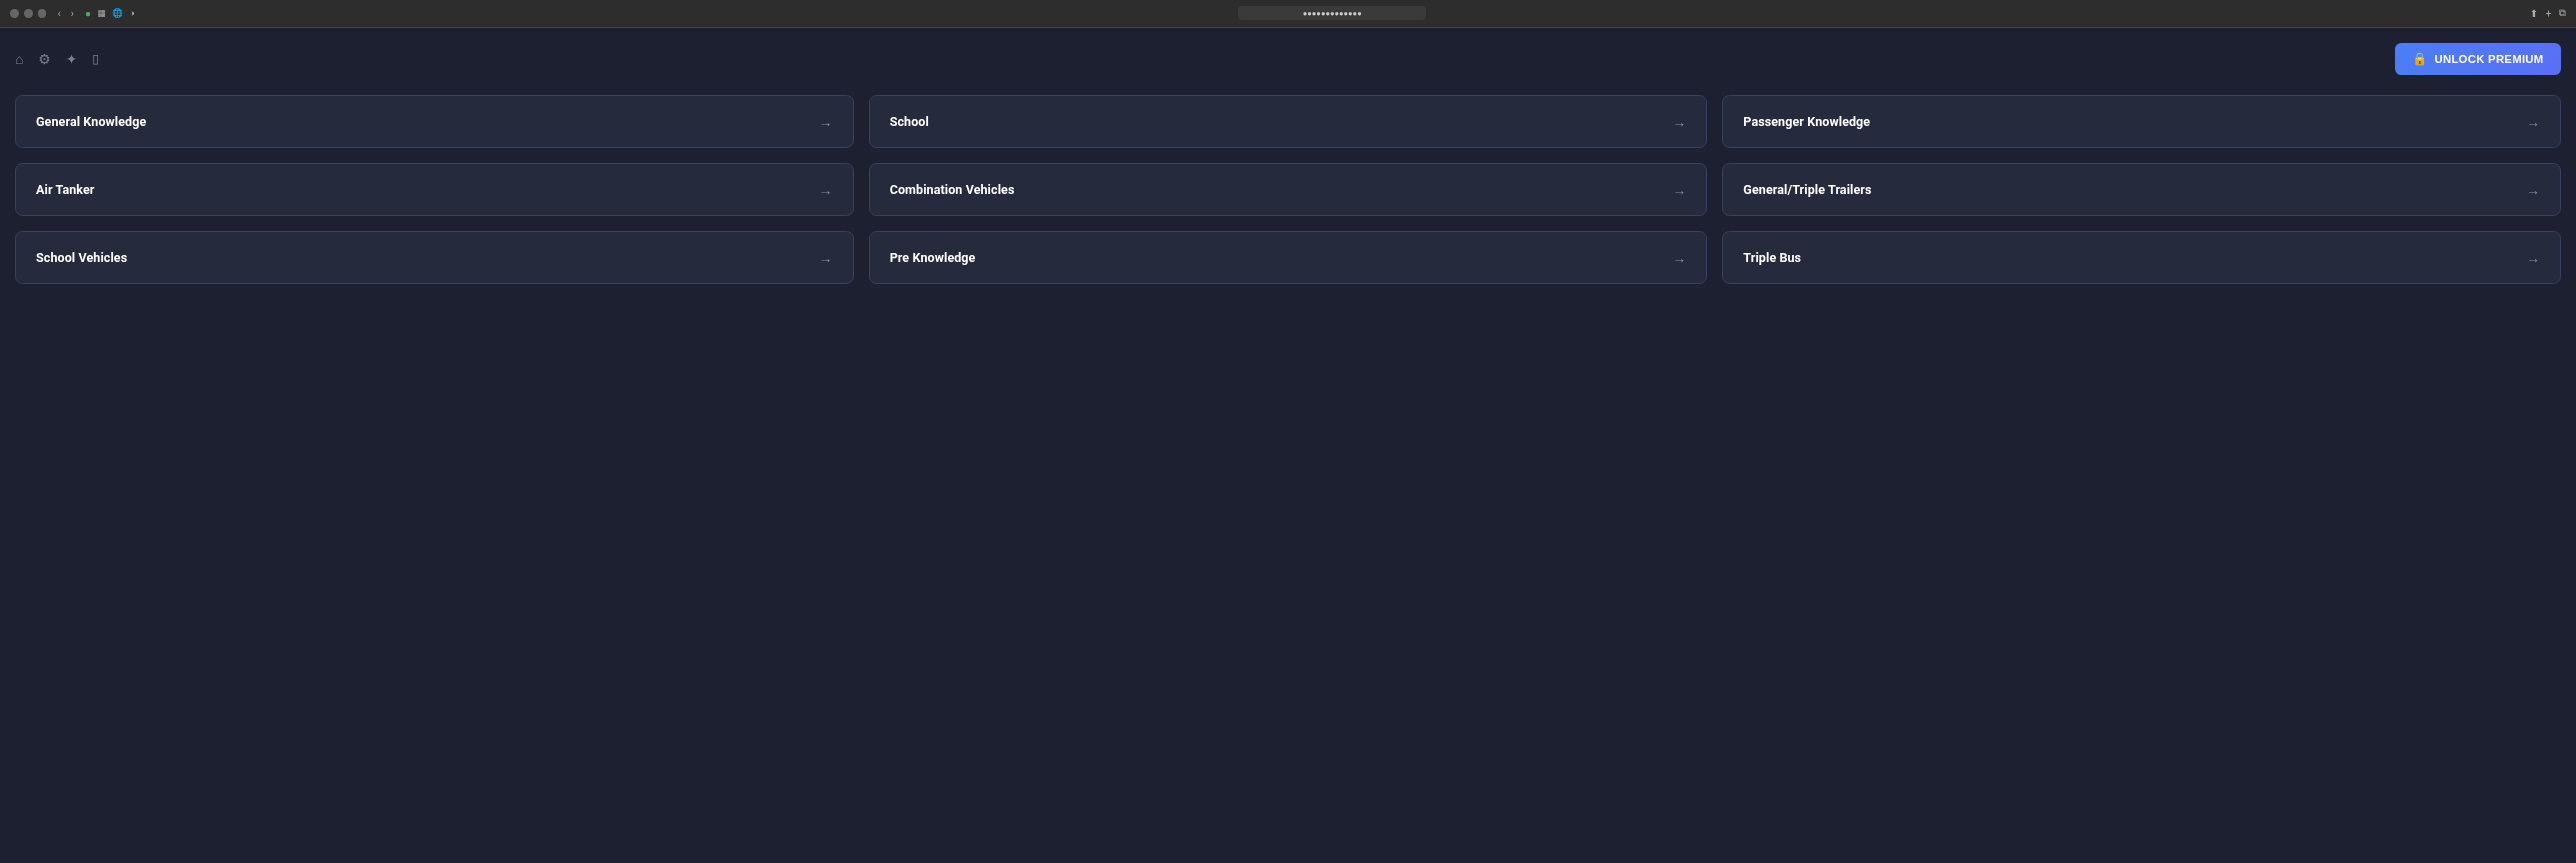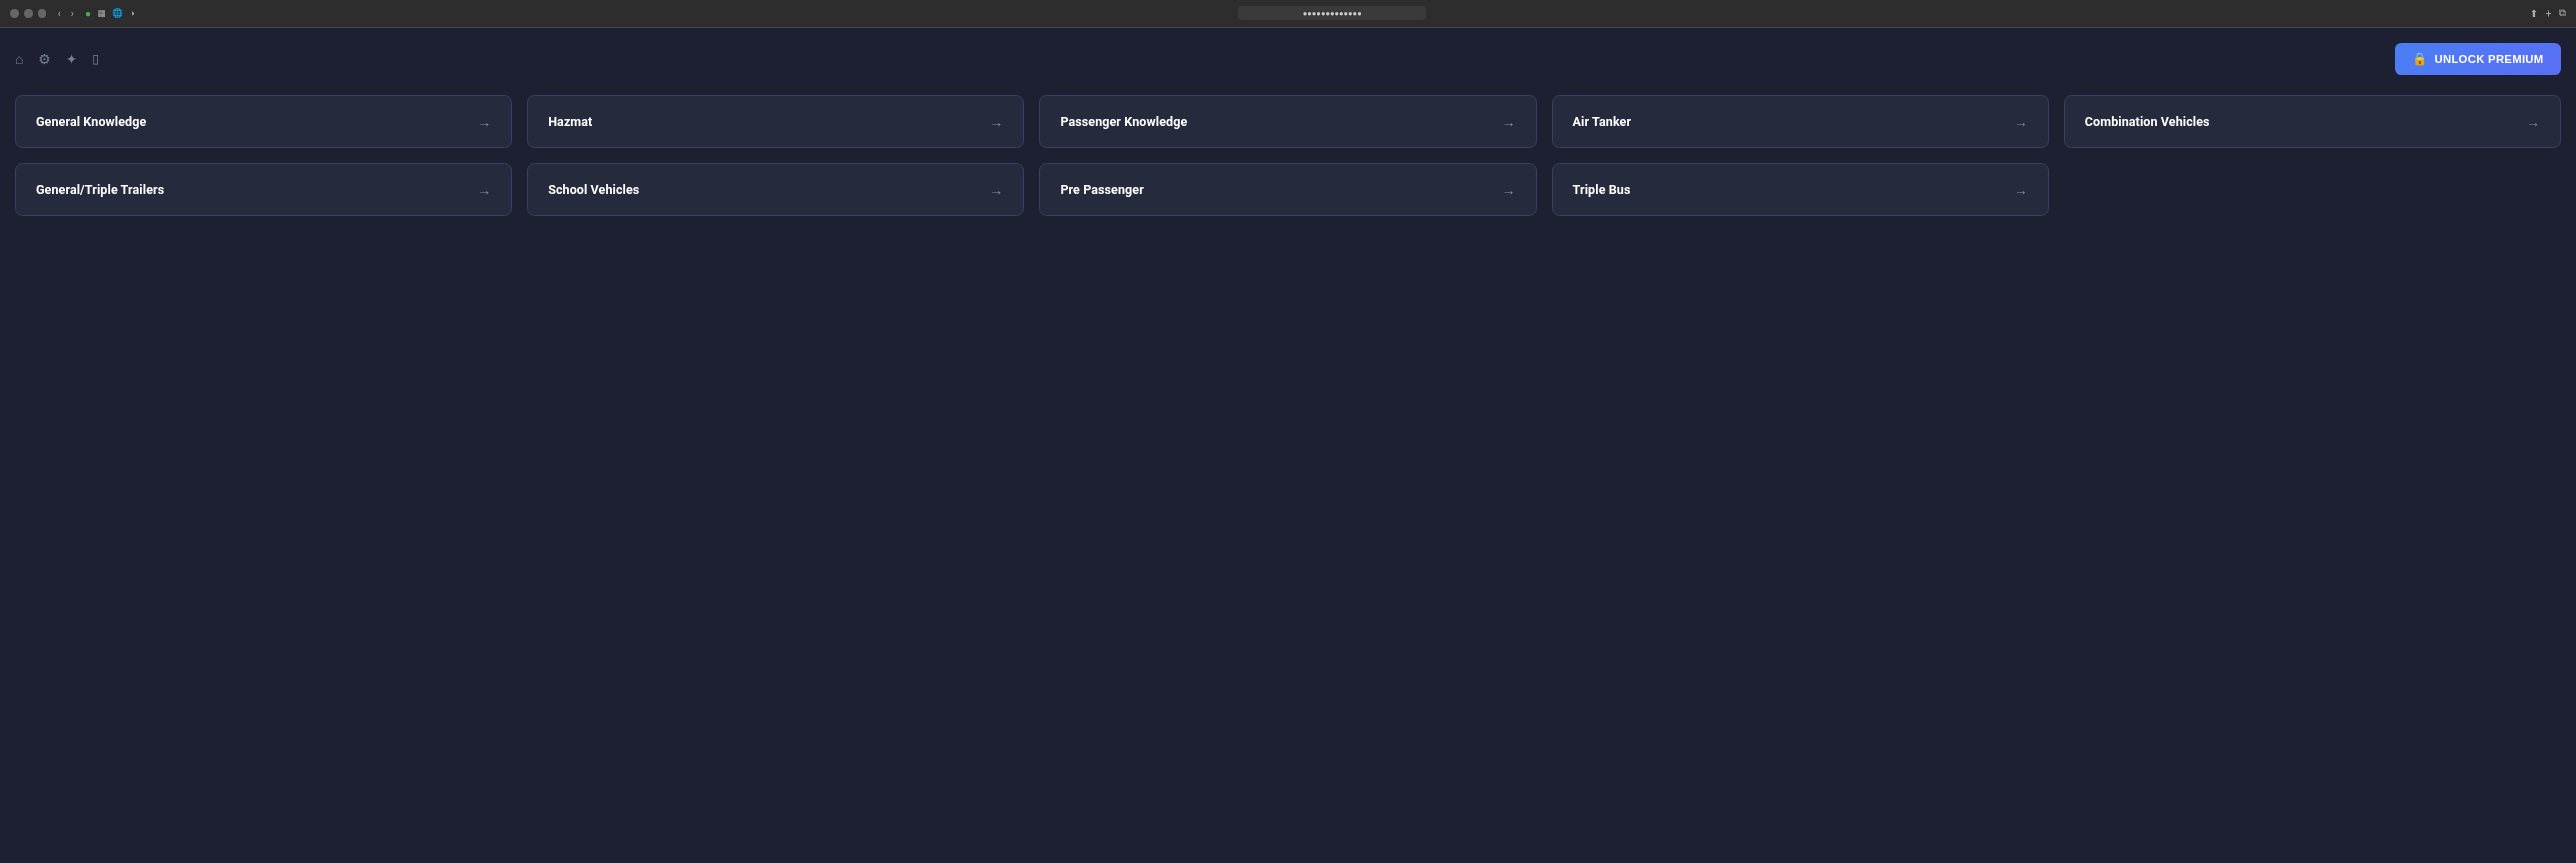--- a/index.html
+++ b/index.html
@@ -128,21 +128,21 @@
       letter-spacing: 0.3px;
     }
 
     .lock-icon {
       font-size: 12.5px;
     }
 
     
     .categories-grid {
       display: grid;
-      grid-template-columns: repeat(5, 1fr);
+      grid-template-columns: repeat(3, 1fr);
       gap: 15px;
     }
 
     .category-card {
       background: #252a3d;
       border: 0.9px solid #3a4060;
       border-radius: 7.5px;
       padding: 17.5px 20px;
       display: flex;
       align-items: center;
@@ -207,21 +207,21 @@
       <span>UNLOCK PREMIUM</span>
     </button>
   </div>
 
   <div class="categories-grid" id="categories-grid">
   <div class="category-card">
     <span class="category-label">General Knowledge</span>
     <span class="arrow-icon">→</span>
   </div>
       <div class="category-card">
-    <span class="category-label">Hazmat</span>
+    <span class="category-label">School</span>
     <span class="arrow-icon">→</span>
   </div>
       <div class="category-card">
     <span class="category-label">Passenger Knowledge</span>
     <span class="arrow-icon">→</span>
   </div>
       <div class="category-card">
     <span class="category-label">Air Tanker</span>
     <span class="arrow-icon">→</span>
   </div>
@@ -231,21 +231,21 @@
   </div>
       <div class="category-card">
     <span class="category-label">General/Triple Trailers</span>
     <span class="arrow-icon">→</span>
   </div>
       <div class="category-card">
     <span class="category-label">School Vehicles</span>
     <span class="arrow-icon">→</span>
   </div>
       <div class="category-card">
-    <span class="category-label">Pre Passenger</span>
+    <span class="category-label">Pre Knowledge</span>
     <span class="arrow-icon">→</span>
   </div>
       <div class="category-card">
     <span class="category-label">Triple Bus</span>
     <span class="arrow-icon">→</span>
   </div>
     </div>
 
 </div>
 

